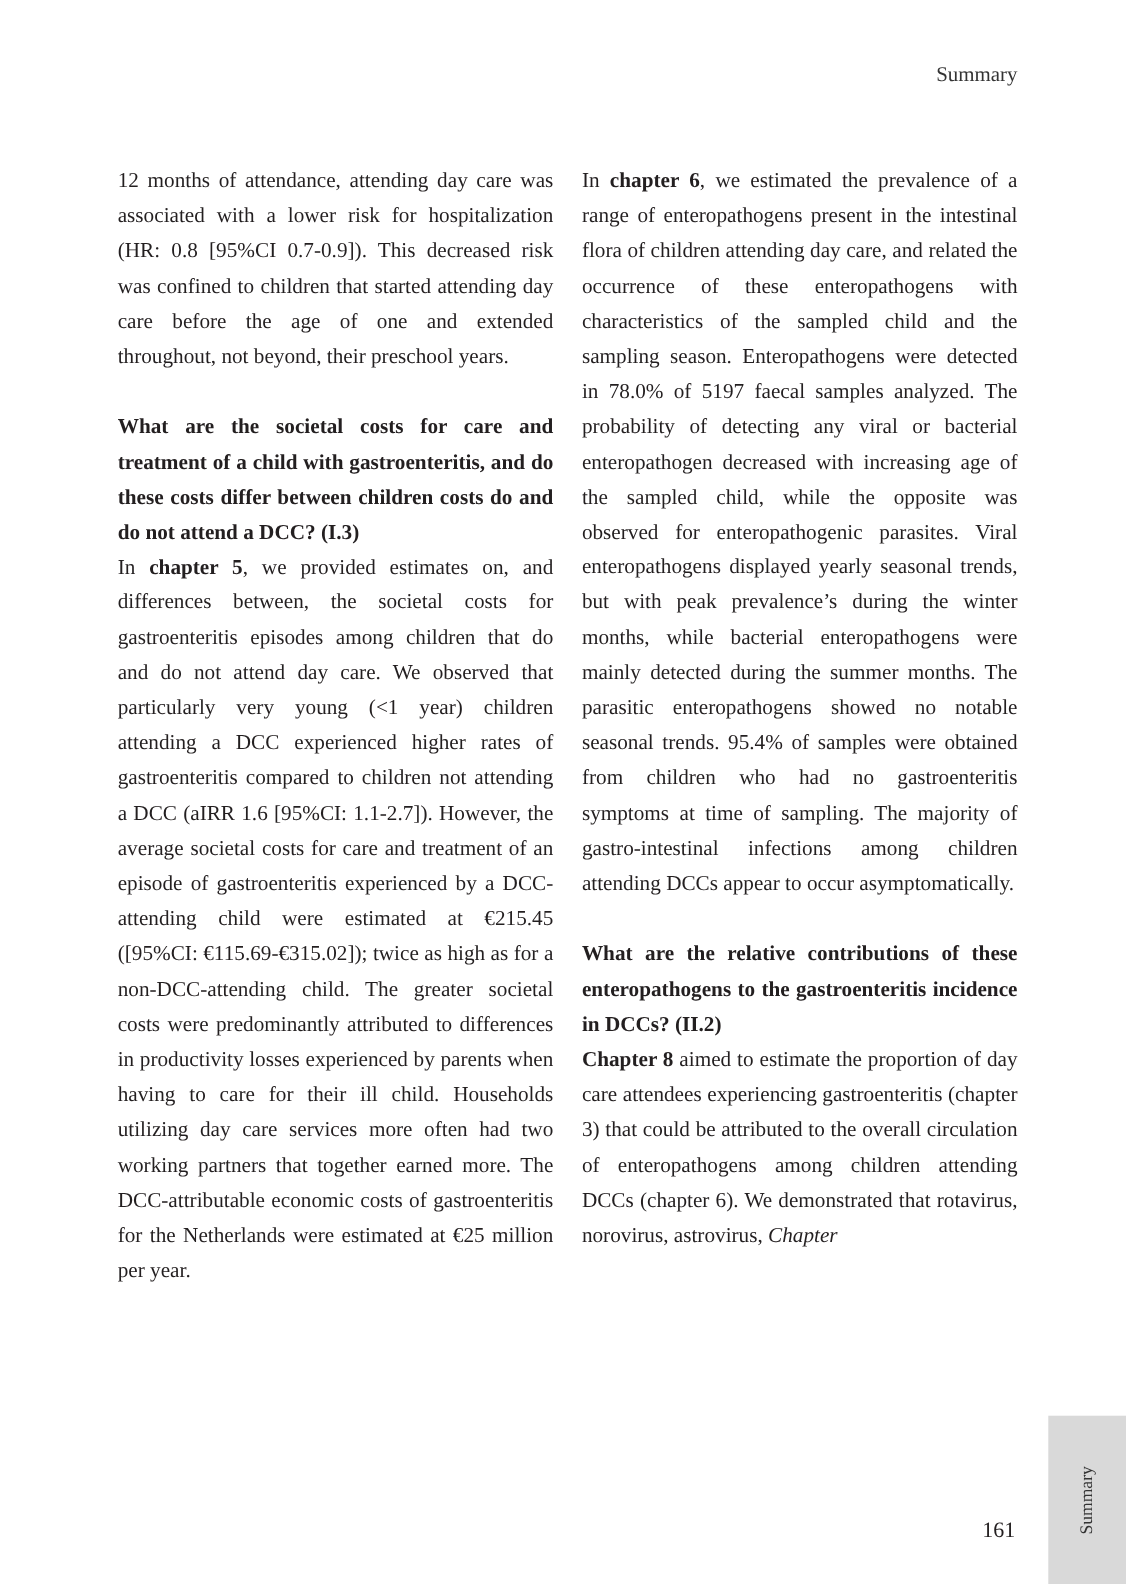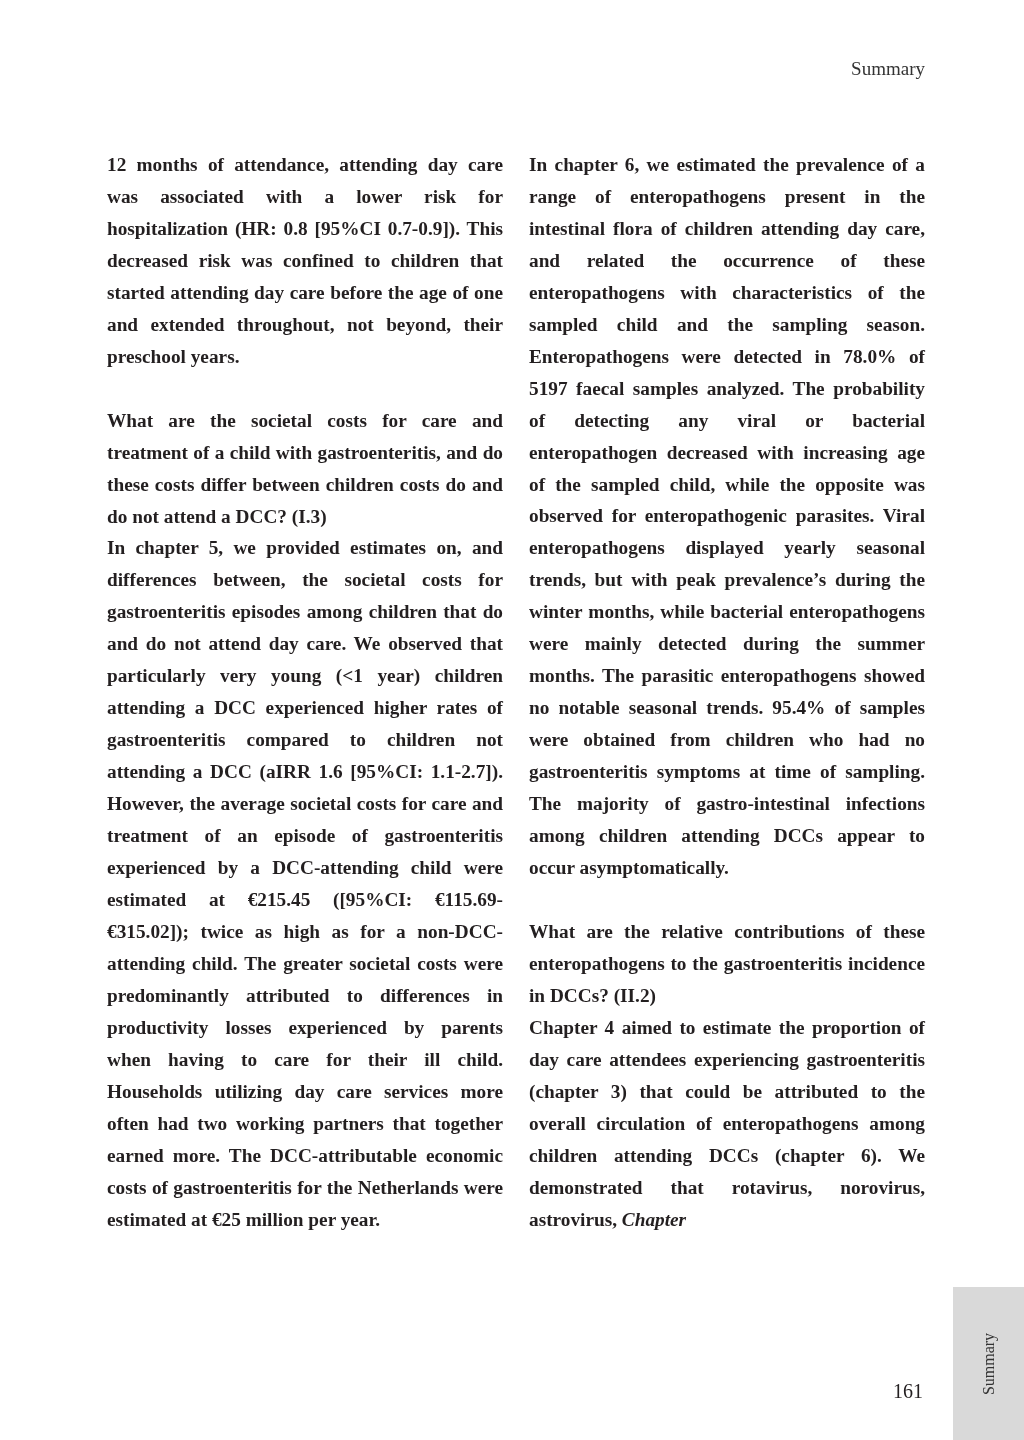--- a/index.html
+++ b/index.html
@@ -2,21 +2,21 @@
 <html><head>
 <meta charset="utf-8">
 <style>
   html, body { margin:0; padding:0; }
   body { width:1024px; height:1440px; background:#ffffff; position:relative; overflow:hidden;
          font-family:"Liberation Serif","DejaVu Serif",serif; color:#231f20; }
   .running-header { position:absolute; top:58px; right:99px; font-size:19px; color:#333; }
   .col { position:absolute; top:149px; font-size:19.3px; line-height:31.95px; text-align:justify; }
   .col-left { left:107px; width:396px; }
   .col-right { left:529px; width:396px; }
-  .col p { margin:0;font-weight:bold; }
+  .col p { margin:0; }
   .q { font-weight:bold; }
   .gap { height:32px; }
   .page-number { position:absolute; top:1332px; left:893px; font-size:20px;margin-top:48px; }
   .thumb-tab { position:absolute; left:953px; top:1287px; width:71px; height:153px; background:#d9d9d9; }
   .thumb-label { position:absolute; left:50%; top:50%; transform:translate(-50%,-50%) rotate(-90deg);
                  font-size:16px; color:#333; white-space:nowrap; }
 </style>
 </head>
 <body>
 
@@ -26,20 +26,20 @@
   <p>12 months of attendance, attending day care was associated with a lower risk for hospitalization (HR: 0.8 [95%CI 0.7-0.9]). This decreased risk was confined to children that started attending day care before the age of one and extended throughout, not beyond, their preschool years.</p>
   <div class="gap"></div>
   <p class="q">What are the societal costs for care and treatment of a child with gastroenteritis, and do these costs differ between children costs do and do not attend a DCC? (I.3)</p>
   <p><span>In </span><b>chapter 5</b><span>, we provided estimates on, and differences between, the societal costs for gastroenteritis episodes among children that do and do not attend day care. We observed that particularly very young (&lt;1 year) children attending a DCC experienced higher rates of gastroenteritis compared to children not attending a DCC (aIRR 1.6 [95%CI: 1.1-2.7]). However, the average societal costs for care and treatment of an episode of gastroenteritis experienced by a DCC-attending child were estimated at €215.45 ([95%CI: €115.69-€315.02]); twice as high as for a non-DCC-attending child. The greater societal costs were predominantly attributed to differences in productivity losses experienced by parents when having to care for their ill child. Households utilizing day care services more often had two working partners that together earned more. The DCC-attributable economic costs of gastroenteritis for the Netherlands were estimated at €25 million per year.</span></p>
 </div>
 
 <div class="col col-right">
   <p><span>In </span><b>chapter 6</b><span>, we estimated the prevalence of a range of enteropathogens present in the intestinal flora of children attending day care, and related the occurrence of these enteropathogens with characteristics of the sampled child and the sampling season. Enteropathogens were detected in 78.0% of 5197 faecal samples analyzed. The probability of detecting any viral or bacterial enteropathogen decreased with increasing age of the sampled child, while the opposite was observed for enteropathogenic parasites. Viral enteropathogens displayed yearly seasonal trends, but with peak prevalence’s during the winter months, while bacterial enteropathogens were mainly detected during the summer months. The parasitic enteropathogens showed no notable seasonal trends. 95.4% of samples were obtained from children who had no gastroenteritis symptoms at time of sampling. The majority of gastro-intestinal infections among children attending DCCs appear to occur asymptomatically.</span></p>
   <div class="gap"></div>
   <p class="q">What are the relative contributions of these enteropathogens to the gastroenteritis incidence in DCCs? (II.2)</p>
-  <p><b>Chapter 4</b><span> aimed to estimate the proportion of day care attendees experiencing gastroenteritis (chapter 3) that could be attributed to the overall circulation of enteropathogens among children attending DCCs (chapter 6). We demonstrated that rotavirus, norovirus, astrovirus, </span><i>Chapter</i></p>
+  <p><b>Chapter 8</b><span> aimed to estimate the proportion of day care attendees experiencing gastroenteritis (chapter 3) that could be attributed to the overall circulation of enteropathogens among children attending DCCs (chapter 6). We demonstrated that rotavirus, norovirus, astrovirus, </span><i>Chapter</i></p>
 </div>
 
 <div class="page-number">161</div>
 
 <div class="thumb-tab">
   <span class="thumb-label">Summary</span>
 </div>
 
 </body></html>

